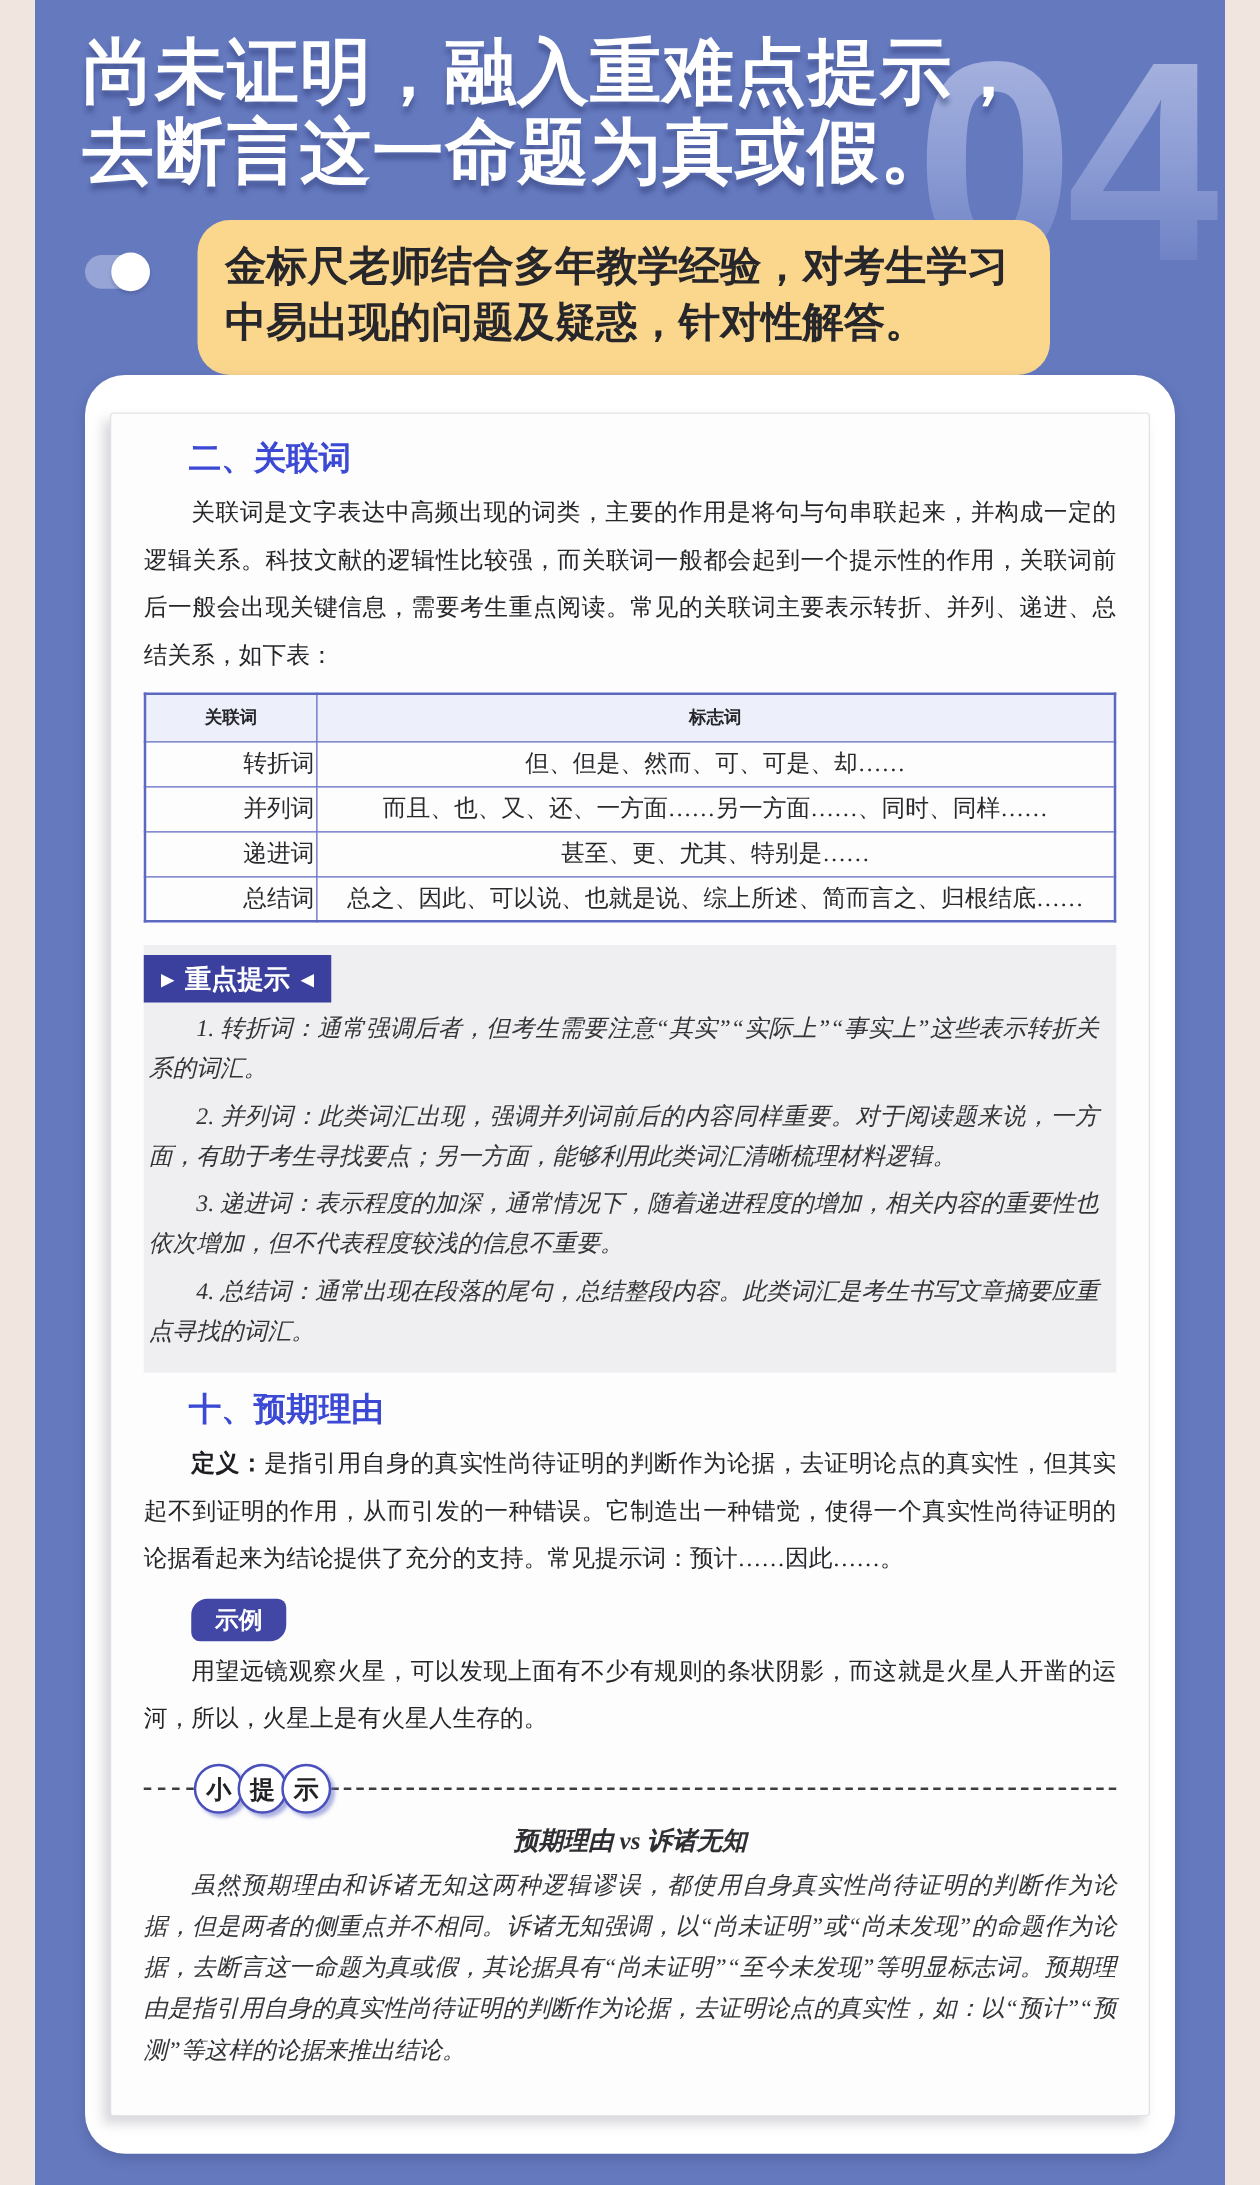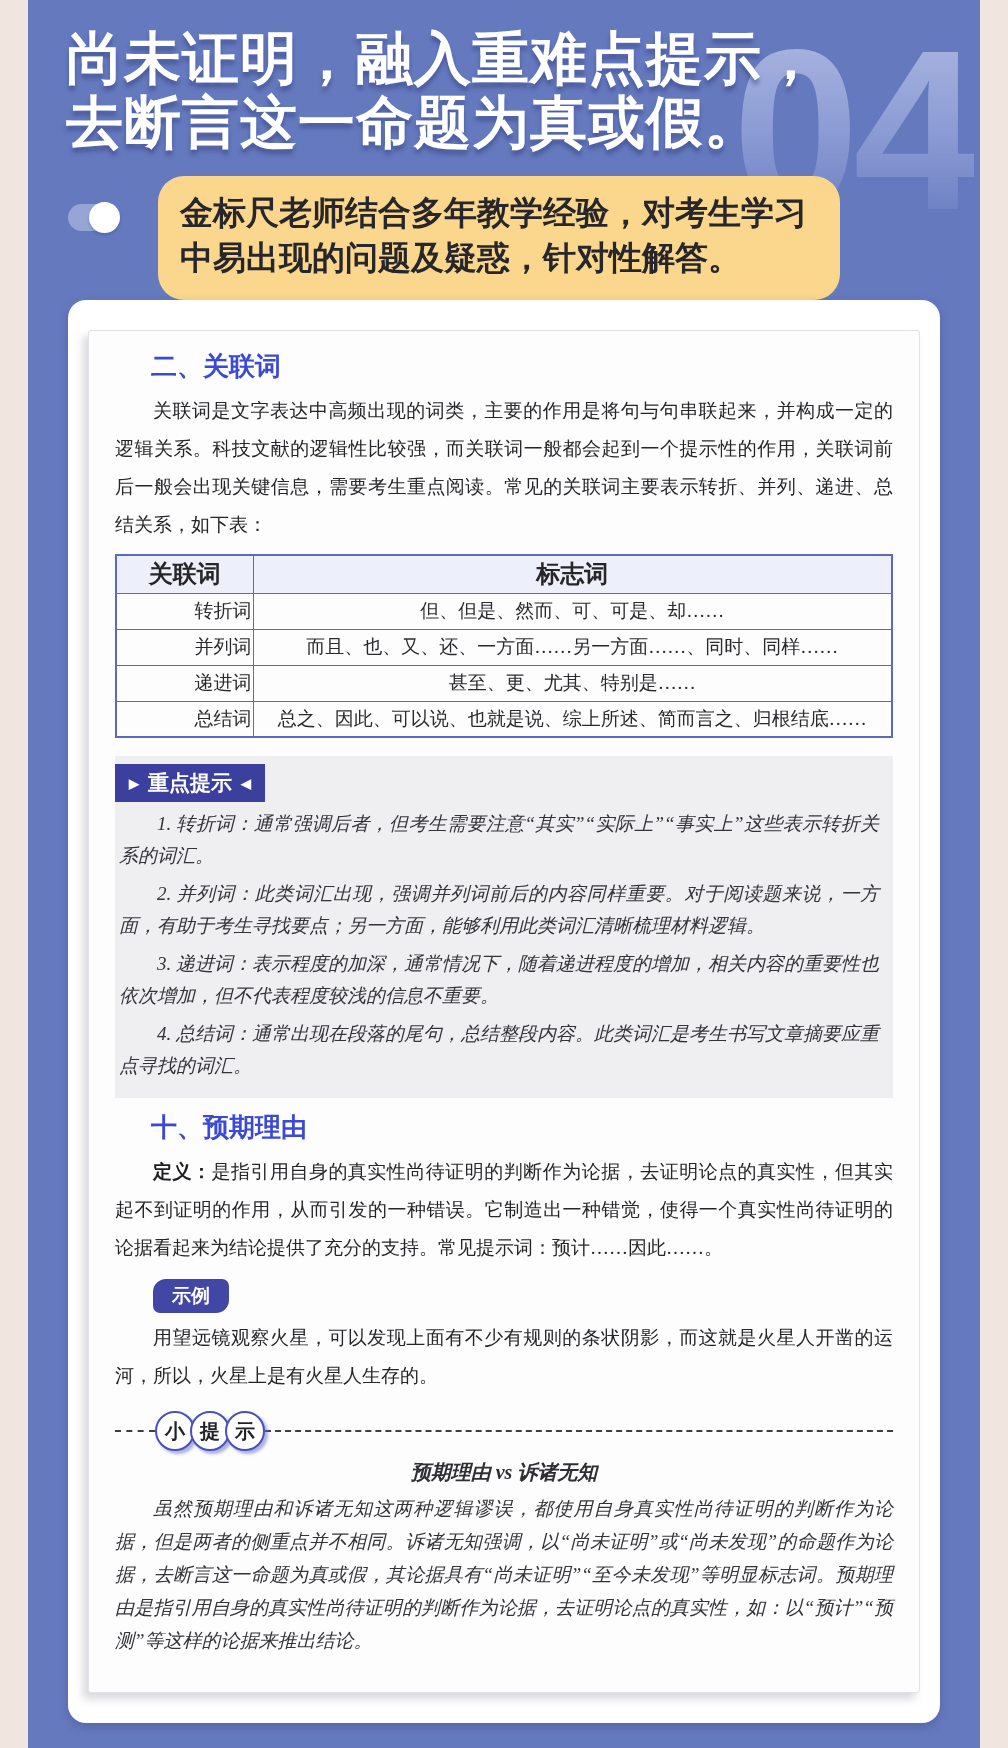--- a/index.html
+++ b/index.html
@@ -34,21 +34,21 @@
   }
   .intro-box {
     margin-left:130px; width:682px; background:#fbd78d; border-radius:26px;
     padding:17px 22px; font-family:Liberation Mono, monospace;
     font-size:33px; line-height:45px; font-weight:600; color:#26262b;
   }
 
   
   .outer-card {
     position:absolute; left:40px; right:40px; top:300px; bottom:25px;
-    background:#ffffff; border-radius:18px; z-index:3;
+    background:#ffffff; border-radius:32px; z-index:3;
     box-shadow:0 4px 10px rgba(40,50,90,.25);
   }
   .inner-card {
     position:absolute; left:20px; right:20px; top:30px; bottom:30px;
     background:#fdfdfd; border:1px solid #e3e3e6; border-radius:3px;
     box-shadow:-5px 6px 9px rgba(105,105,125,.25);
     padding:12px 26px 10px 26px; overflow:hidden;
   }
 
   .sec-heading {
@@ -59,21 +59,21 @@
     font-size:19px; line-height:38px; color:#26262a;
     text-align:justify; text-indent:2em; margin:6px 0;
   }
 
   
   table.kw { border-collapse:collapse; width:100%; margin:10px 0 18px 0; }
   table.kw th, table.kw td { border:1px solid #5d68c1; }
   table.kw { border:2px solid #5d68c1; }
   table.kw th {
     background:#edf0fa; height:38px; font-family:"Liberation Sans",sans-serif;
-    font-size:24px; font-weight:bold; color:#25252a; text-align:center;
+    font-size:14px; font-weight:bold; color:#25252a; text-align:center;
   }
   table.kw td { height:36px; font-size:19px; color:#2a2a2e; }
   table.kw td.c1 { width:137px; text-align:right; }
   table.kw td.c2 { padding:2px 14px; text-align:center; }
 
   
   .tips-box { background:#efeff1; padding:8px 10px 10px 0; margin:4px 0 12px 0; }
   .tips-badge {
     display:inline-flex; align-items:center; gap:9px;
     background:#3b3f9e; color:#ffffff; padding:5px 14px;

